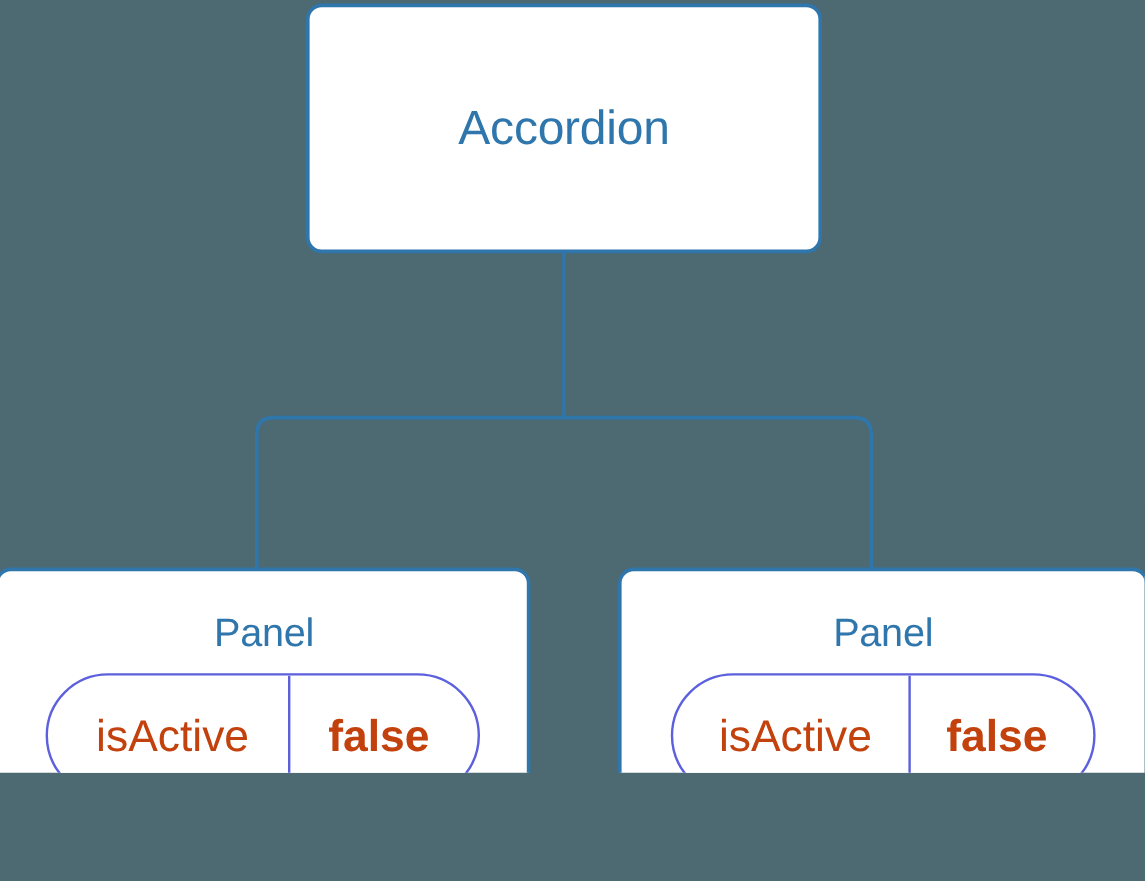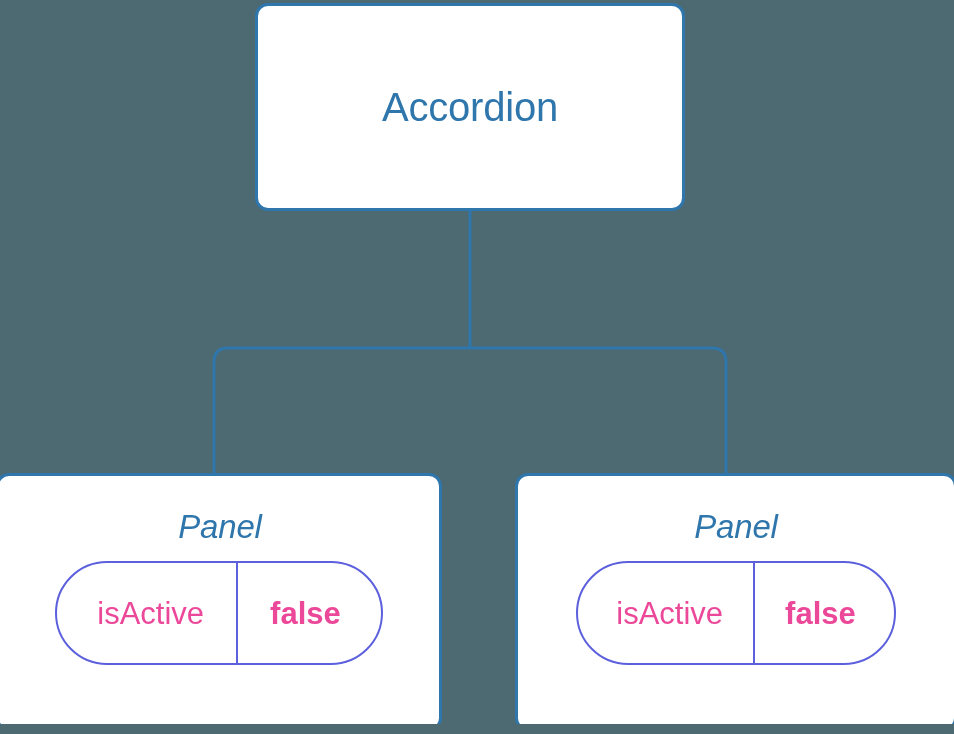--- a/index.html
+++ b/index.html
@@ -12,21 +12,21 @@
     width: 954px;
     height: 734px;
     overflow: hidden;
     font-family: "Liberation Sans", sans-serif;
     position: relative;
   }
   #stage {
     position: absolute;
     left: 0; top: 0;
     width: 954px;
-    height: 724px;
+    height: 644px;
     background: #4d6a72;
     overflow: hidden;
   }
   
   #edges {
     position: absolute;
     left: 0; top: 0;
     width: 954px;
     height: 734px;
     pointer-events: none;
@@ -67,21 +67,20 @@
     color: #2e76ab;
     font-size: 40px;
     font-weight: 400;
     line-height: 1;
     letter-spacing: -0.2px;
     white-space: nowrap;
   }
   .node-child-left .node-title,
   .node-child-right .node-title {
     font-size: 33px;
-    font-style: italic;
   }
   .node-child-left .node-title { margin-left: 2px; }
   
   .pill {
     margin-top: 18px;
     height: 104px;
     border: 2px solid #5c60dd;
     border-radius: 52px;
     box-sizing: border-box;
     display: flex;
@@ -97,22 +96,22 @@
     border-right: 2px solid #5c60dd;
   }
   .pill-right {
     display: flex;
     align-items: center;
     justify-content: center;
     padding: 0 40px 0 32px;
     font-weight: bold;
   }
   .pill-key, .pill-val {
-    color: #ec4899;
-    font-size: 31px;
+    color: #c2410c;
+    font-size: 37px;
     line-height: 1;
     white-space: nowrap;
   }
   .pill-left-narrow  { padding: 0 30px 0 38px; }
   .pill-right-narrow { padding: 0 38px 0 30px; }
 </style>
 </head>
 <body>
 
 <div id="stage">

